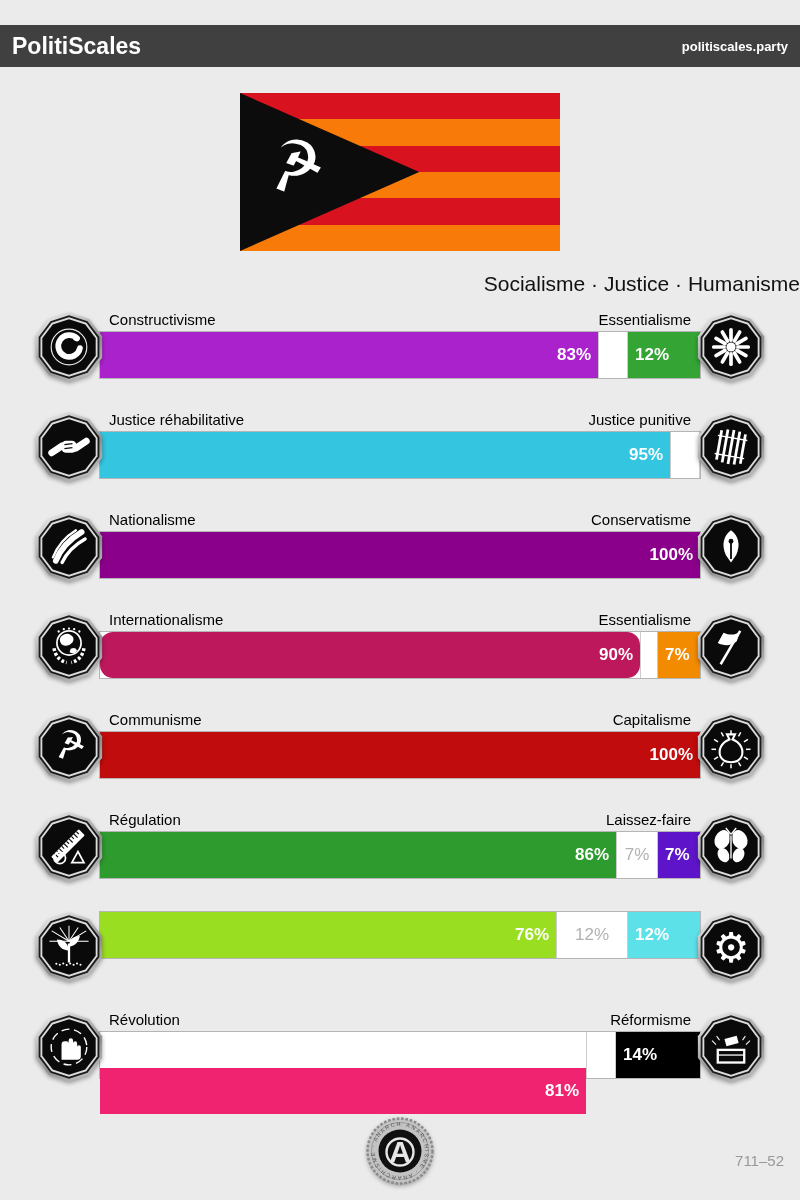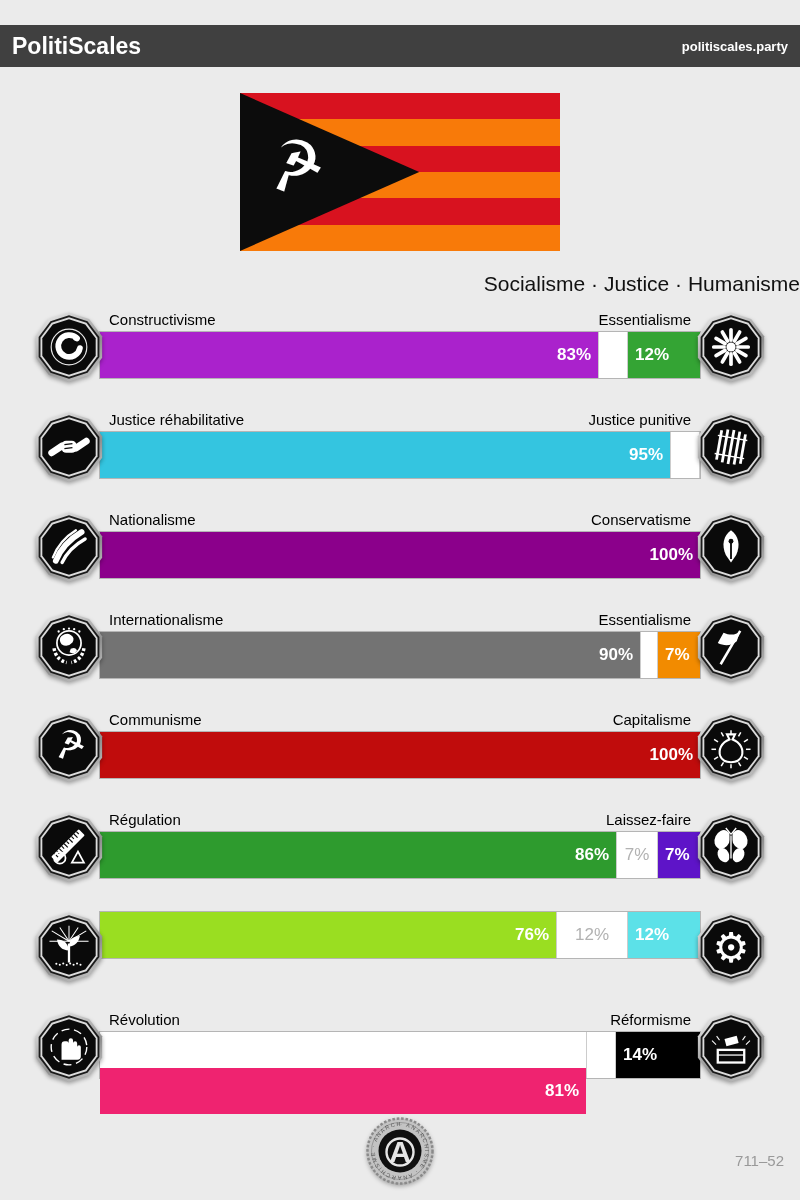--- a/index.html
+++ b/index.html
@@ -207,21 +207,21 @@
             </g>
           </svg>
         </div>
       </div>
       <div class="bar-area">
         <div class="labels">
           <span>Internationalisme</span>
           <span>Essentialisme</span>
         </div>
         <div class="bar">
-          <div class="seg left" style="width: 90%; background: #737373;">90%</div>
+          <div class="seg left" style="width: 90%; background: #be185d; border-radius: 13px;">90%</div>
           <div class="seg neutral" style="width: 3%; color: rgb(178, 178, 178);"></div>
           <div class="seg right" style="width: 7%; background: rgb(242, 139, 0);">7%</div>
         </div>
       </div>
       <div class="badge">
         <div class="deca b1"></div>
         <div class="deca b2"></div>
         <div class="deca b3"></div>
         <div class="deca b4"></div>
         <div class="glyph">

